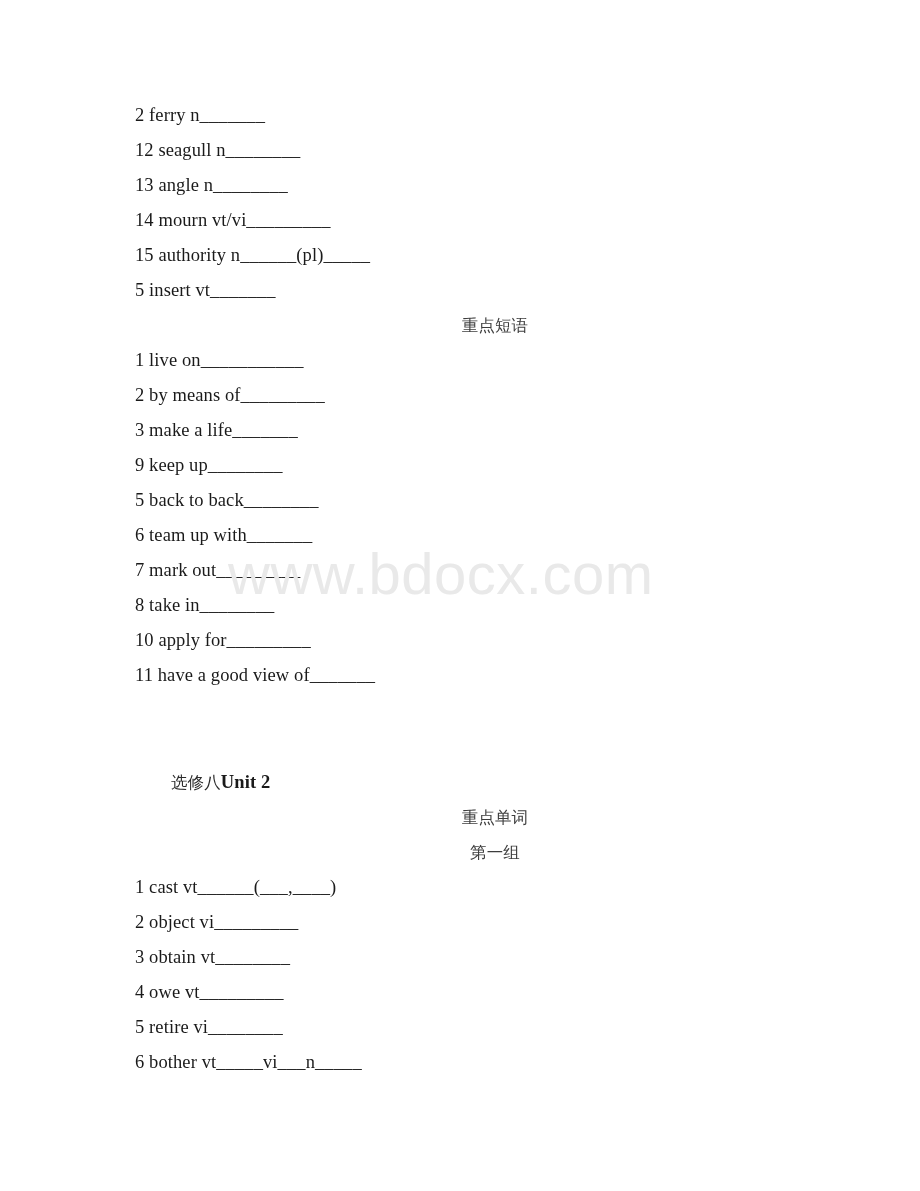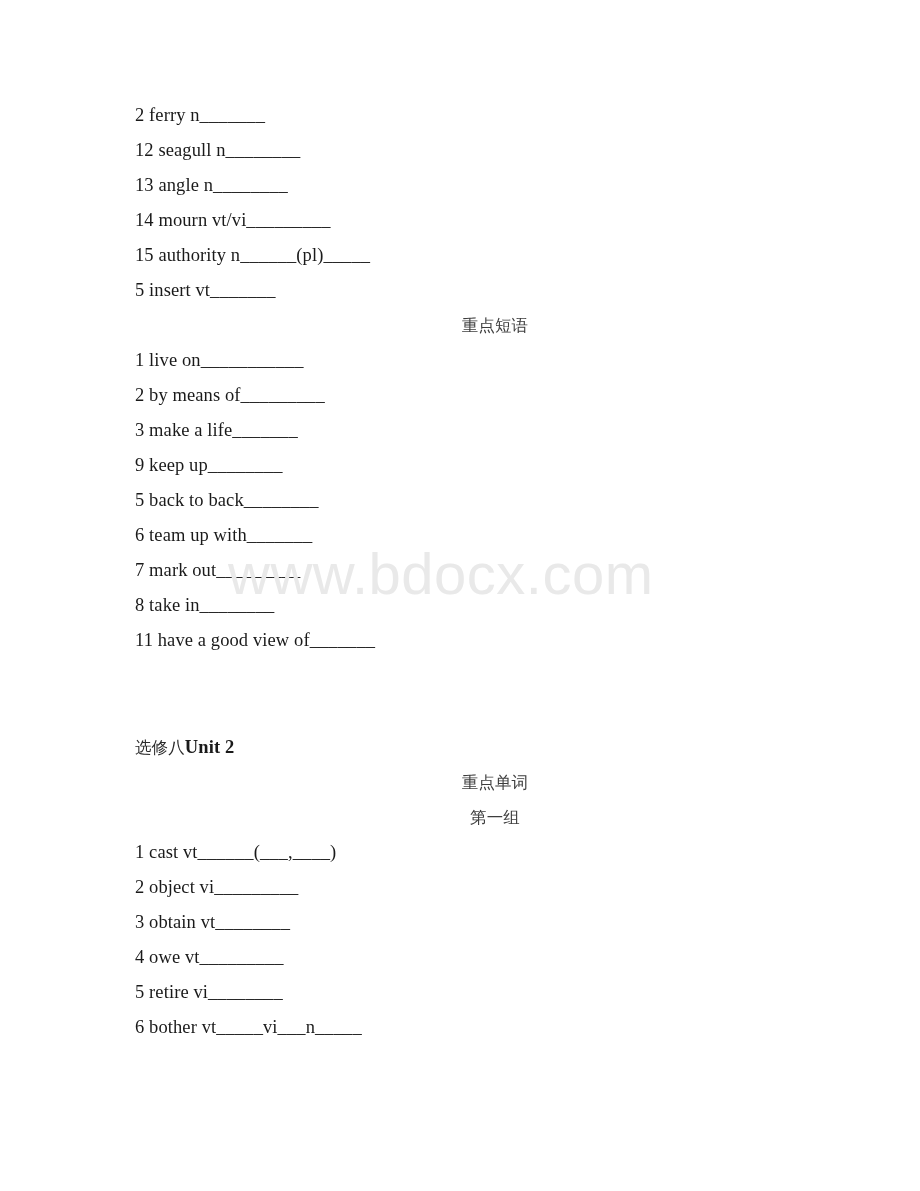--- a/index.html
+++ b/index.html
@@ -50,20 +50,21 @@
   .line.cn-heading {
     font-family: "DejaVu Sans", "Liberation Sans", sans-serif;
     font-size: 16.5px;
     color: #3d3d3d;
     text-align: center;
   }
   .line.unit-heading {
     font-family: "DejaVu Sans", "Liberation Sans", sans-serif;
     font-size: 16.5px;
     color: #2b2b2b;
+    margin-left: 36px;
   }
   .line.unit-heading .en-part {
     font-family: "Liberation Serif", "DejaVu Serif", serif;
     font-size: 18.5px;
     font-weight: bold;
     color: #1a1a1a;
   }
   .line.spacer {
     height: 36px;
   }
@@ -87,20 +88,21 @@
     <div class="line cn-heading">重点短语</div>
 
     <div class="line">1 live on___________</div>
     <div class="line">2 by means of_________</div>
     <div class="line">3 make a life_______</div>
     <div class="line">9 keep up________</div>
     <div class="line">5 back to back________</div>
     <div class="line">6 team up with_______</div>
     <div class="line">7 mark out_________</div>
     <div class="line">8 take in________</div>
+    <div class="line">10 apply for_________</div>
     <div class="line">11 have a good view of_______</div>
 
     <div class="line spacer">&nbsp;</div>
     <div class="line spacer">&nbsp;</div>
 
     <div class="line unit-heading"><span>选修八</span><span class="en-part">Unit 2</span></div>
 
     <div class="line cn-heading">重点单词</div>
     <div class="line cn-heading">第一组</div>
 

